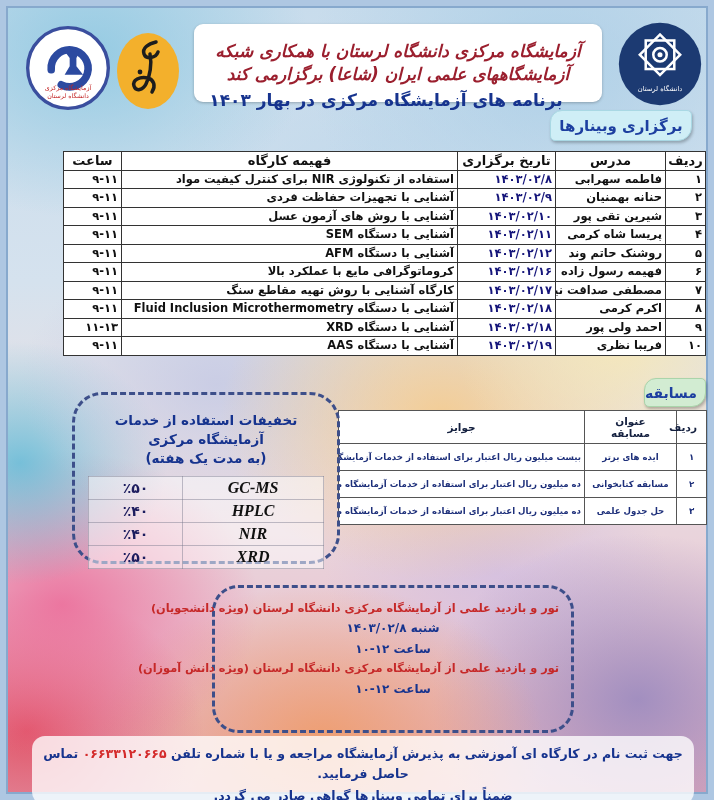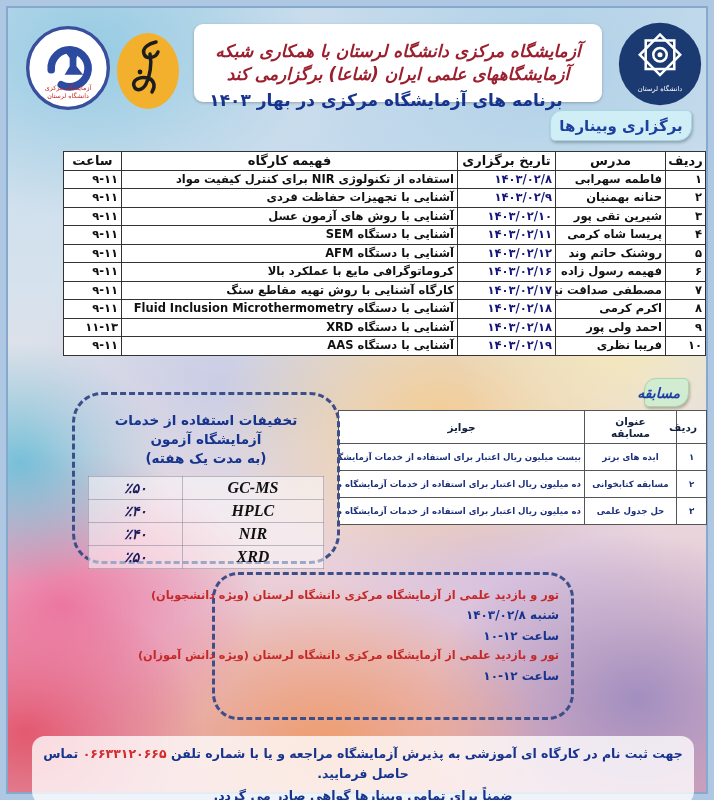--- a/index.html
+++ b/index.html
@@ -31,21 +31,21 @@
   .subtitle{left:160px;top:84px;width:440px;text-align:center;direction:rtl;color:#16338e;
     font-weight:bold;font-size:17px;}
   .logo-circle-univ{left:612px;top:16px;width:84px;height:84px;}
   .logo-circle-lab{left:20px;top:20px;width:84px;height:84px;}
   .logo-shaa{left:110px;top:26px;width:64px;height:78px;}
 
   
   .tab{direction:rtl;text-align:center;font-weight:bold;color:#1d3fa0;
     border-radius:12px 5px 14px 5px;box-shadow:1px 2px 3px rgba(0,0,0,.25);padding:6px 8px 5px;}
   .tab-webinars{left:544px;top:104px;width:142px;font-size:15px;background:#cfeef6;border:1px solid #a9d8e4;}
-  .tab-competition{left:638px;top:372px;width:45px;font-size:14px;background:#d2ecd2;border:1px solid #aad4aa;font-style:italic;}
+  .tab-competition{left:638px;top:372px;width:62px;font-size:14px;background:#d2ecd2;border:1px solid #aad4aa;}
 
   
   table{border-collapse:collapse;background:#fff;}
   .webinars-table{left:57px;top:145px;width:642px;direction:rtl;table-layout:fixed;}
   .webinars-table th{font-size:13px;color:#111;border:1px solid #333;padding:1px 2px;line-height:1.2;}
   .webinars-table td{font-size:11.5px;font-weight:bold;color:#111;border:1px solid #333;
     padding:1px 3px;text-align:right;white-space:nowrap;overflow:hidden;line-height:1.35;}
   .webinars-table td.c-date{color:#15157a;}
   .comp-table{left:332px;top:404px;width:368px;direction:rtl;table-layout:fixed;}
   .comp-table th{font-size:10.5px;color:#14203f;border:1px solid #555;padding:4px 20px;}
@@ -53,25 +53,25 @@
     padding:8px 3px;text-align:center;white-space:nowrap;overflow:hidden;}
 
   
   .discount-box{left:66px;top:386px;width:268px;height:172px;border:3px dashed #3d4f8a;
     border-radius:30px;direction:rtl;text-align:center;padding:16px 10px 8px;}
   .discount-title{color:#16338e;font-weight:bold;font-size:13.5px;line-height:1.4;}
   .discount-table{margin:8px auto 0;width:236px;background:rgba(255,255,255,.5);direction:rtl;}
   .discount-table td{border:1px solid rgba(120,120,140,.45);padding:0 4px;height:22px;text-align:center;}
   .discount-table .svc{font-family:"Liberation Serif","DejaVu Serif",serif;font-weight:bold;
     font-size:16px;color:#111;width:138px;font-style:italic;}
-  .discount-table .pct{font-weight:bold;font-size:14px;color:#1c1c5e;font-style:italic;}
-
-  
-  .tour-box{left:206px;top:566px;width:362px;height:148px;border:3px dashed #3d4f8a;
-    border-radius:26px;direction:rtl;padding:10px 12px;}
+  .discount-table .pct{font-weight:bold;font-size:14px;color:#1c1c5e;}
+
+  
+  .tour-box{left:206px;top:579px;width:362px;height:148px;border:3px dashed #3d4f8a;
+    border-radius:26px;direction:rtl;text-align:center;padding:10px 12px;}
   .tour-box p{margin:3px 0;line-height:1.45;}
   .tour-title{color:#c62828;font-weight:bold;font-size:11.3px;white-space:nowrap;}
   .tour-meta{color:#16338e;font-weight:bold;font-size:12px;}
 
   
   .footer{left:26px;top:730px;width:662px;height:69px;background:rgba(255,255,255,.78);
     border-radius:13px;direction:rtl;text-align:center;padding:6px 8px;}
   .footer p{margin:2px 0;color:#16338e;font-weight:bold;font-size:12.5px;line-height:1.6;}
   .footer .phone{color:#d42b2b;}
 </style>
@@ -242,21 +242,21 @@
         </tr>
         <tr>
           <td class="c-no">۳</td>
           <td class="c-ctitle">حل جدول علمی</td>
           <td class="c-prize">ده میلیون ریال اعتبار برای استفاده از خدمات آزمایشگاه مرکزی (۵ نفر)</td>
         </tr>
       </tbody>
   </table>
 
   <div class="abs discount-box">
-    <div class="discount-title">تخفیفات استفاده از خدمات آزمایشگاه آزمون</div>
+    <div class="discount-title">تخفیفات استفاده از خدمات آزمایشگاه مرکزی</div>
     <div class="discount-title">(به مدت یک هفته)</div>
     <table class="discount-table">
       <colgroup>
           <col style="width:138px">
           <col style="width:98px">
         </colgroup>
       <tbody id="discount-rows">
           <tr>
             <td class="svc">GC-MS</td>
             <td class="pct"><span class="num">٪۵۰</span></td>

